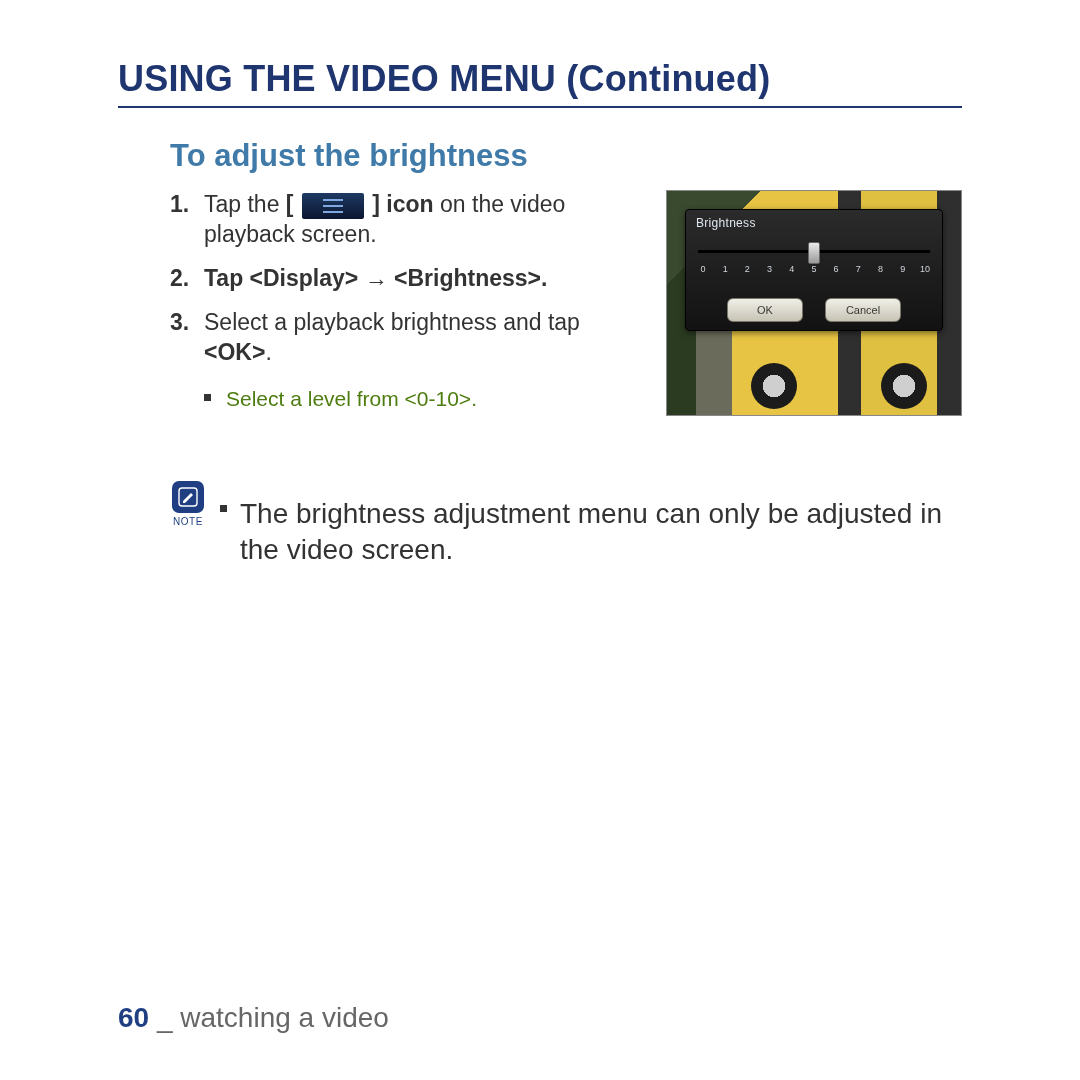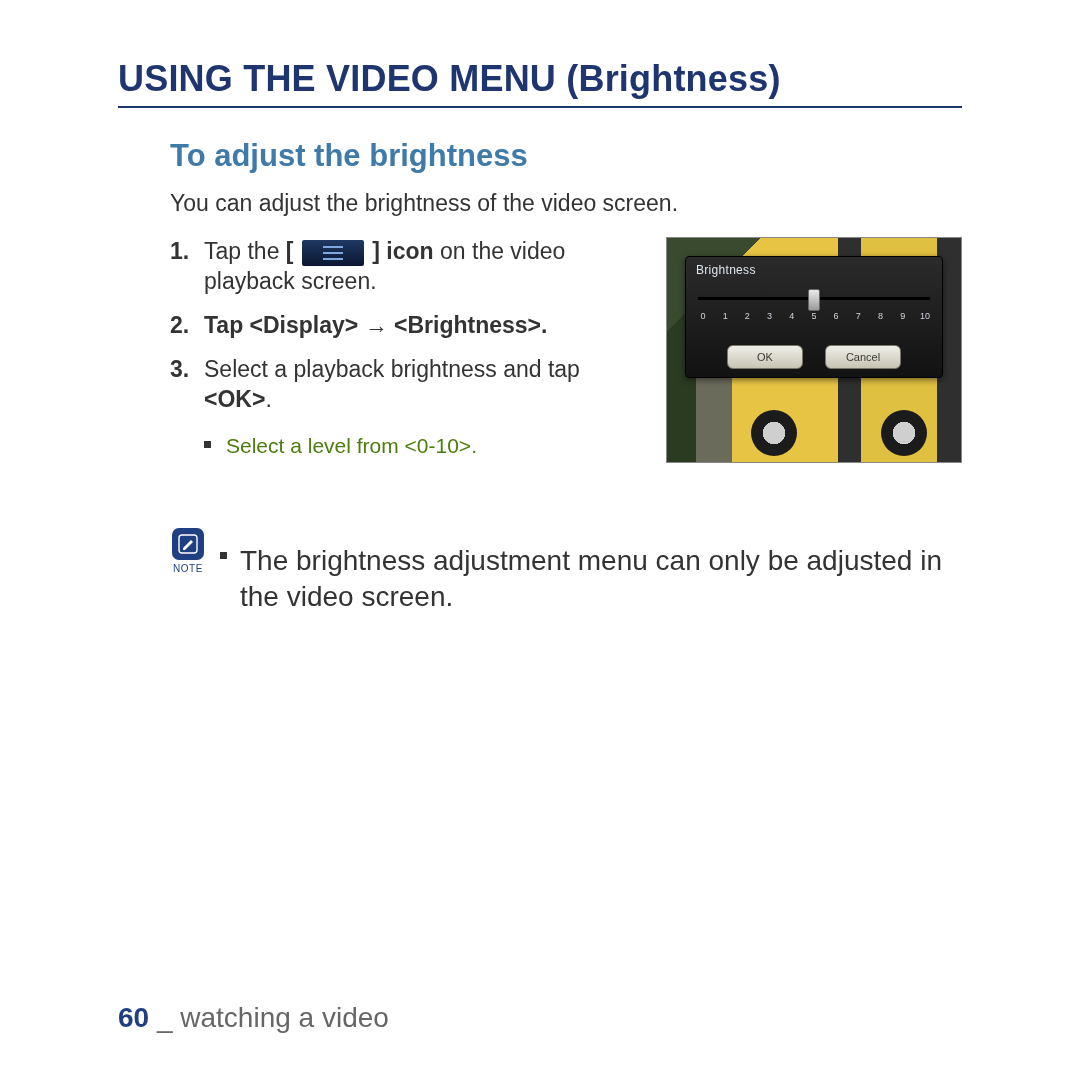--- a/index.html
+++ b/index.html
@@ -41,25 +41,24 @@
   .note-lbl{font-size:10px;color:#1f3f82;font-weight:normal;letter-spacing:.5px;margin-top:3px}
   .note-text{font-size:28px;color:#333;position:relative;padding-left:20px;line-height:1.3;margin-top:15px}
   .note-text::before{content:"";position:absolute;left:0;top:9px;width:7px;height:7px;background:#333}
   .footer{position:absolute;left:118px;bottom:46px;font-size:28px;color:#666}
   .footer .pg{color:#1f3f82;font-weight:bold}
 </style>
 </head>
 <body>
 
 <div class="page">
-  <h1 class="h1">USING THE VIDEO MENU (Brightness)</h1>
+  <h1 class="h1">USING THE VIDEO MENU (Continued)</h1>
   <hr class="rule">
 
   <h2 class="h2">To adjust the brightness</h2>
-  <p class="intro">You can adjust the brightness of the video screen.</p>
 
   <div class="cols">
     <div class="left">
       <ol class="steps">
         <li>
           <span class="num">1.</span>
           <span>Tap the </span><span class="b">[</span>
           <span class="menu-chip"></span>
           <span class="b">] icon</span><span> on the video playback screen.</span>
         </li>

